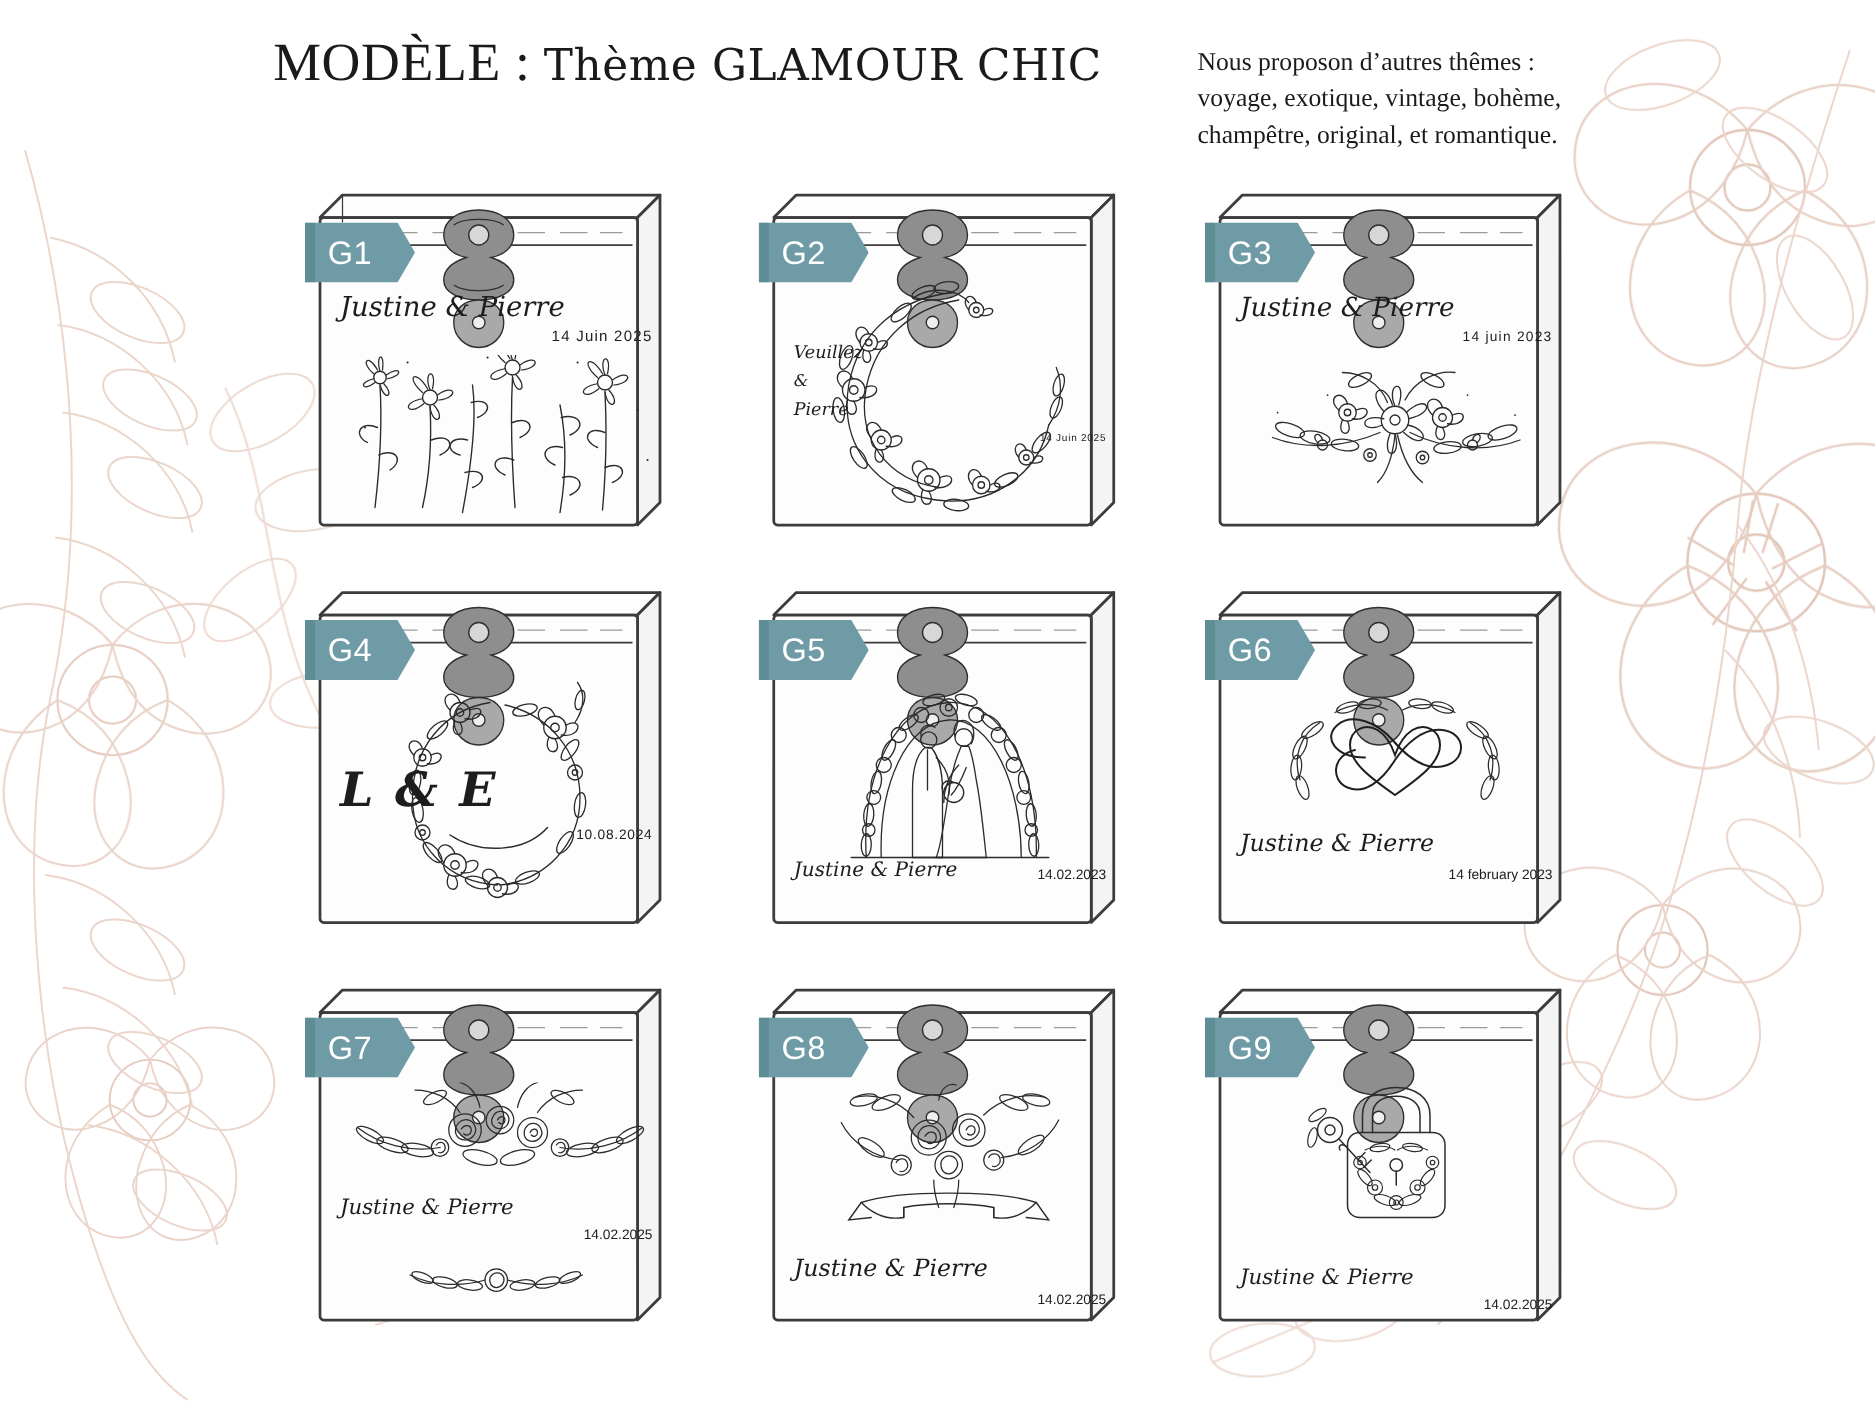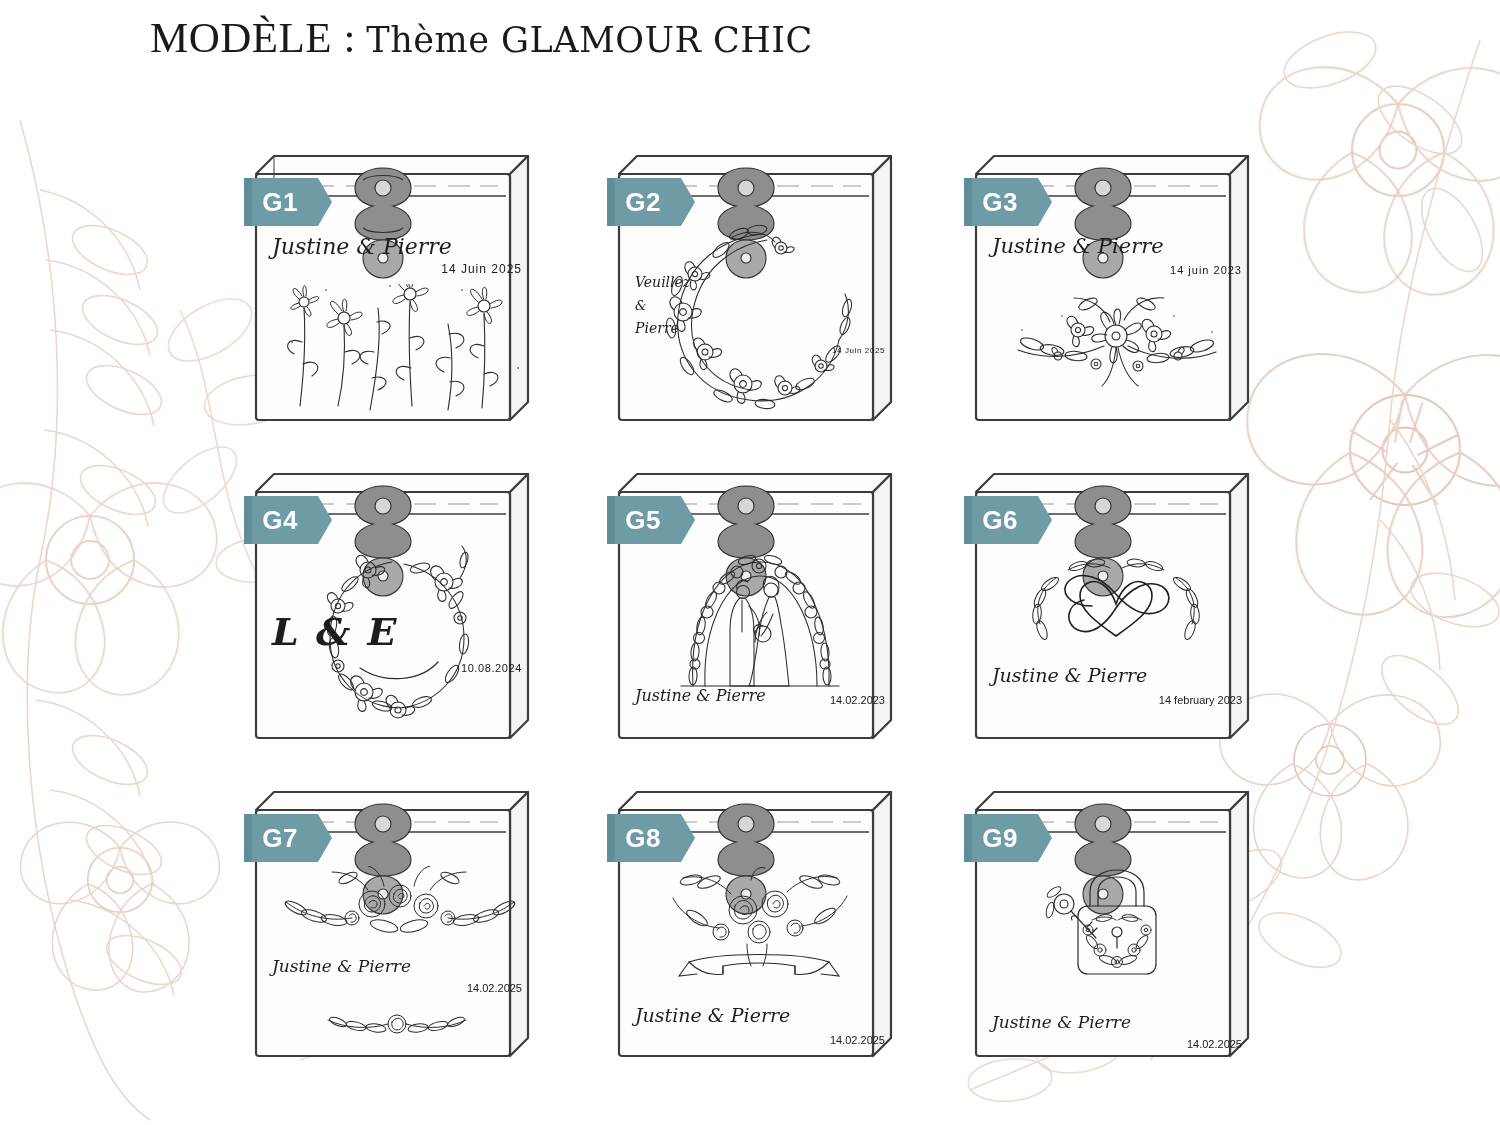--- a/index.html
+++ b/index.html
@@ -29,22 +29,23 @@
     position: absolute;
     left: 0;
     top: 0;
     width: 1500px;
     height: 140px;
     z-index: 3;
   }
   .title-block {
     position: absolute;
     left: 150px;
-    top: 13px;
+    top: 26px;
     width: 800px;
+    text-align: center;
   }
   .main-title {
     font-family: "Liberation Serif", serif;
     font-size: 40px;
     letter-spacing: 0.5px;
     white-space: nowrap;
   }
   .main-title .strong {
     font-weight: normal;
     font-size: 43px;
@@ -114,21 +115,20 @@
     left: 0;
     top: 0;
     width: 72px;
     height: 48px;
     line-height: 48px;
     text-align: center;
     color: #ffffff;
     font-family: "Liberation Sans", sans-serif;
     font-size: 26px;
     letter-spacing: 0.5px;
-    font-weight: bold;
   }
 
   
   .art {
     position: absolute;
     left: 30px;
     top: 86px;
     width: 250px;
     height: 200px;
     z-index: 4;
@@ -267,20 +267,25 @@
   </svg>
 </div>
 
 <div class="header">
   <div class="title-block">
     <div class="main-title">
       <span class="strong">MODÈLE :</span>
       <span class="theme">Thème GLAMOUR CHIC</span>
     </div>
   </div>
+  <div class="themes-note">
+    <div>Nous proposon d’autres thêmes :</div>
+    <div>voyage, exotique, vintage, bohème,</div>
+    <div>champêtre, original, et romantique.</div>
+  </div>
 </div>
 
 <div class="grid">
 
   <div class="row">
 
     <div class="cell c0">
       <div class="box">
         <svg width="310" height="300" viewBox="0 0 310 300" xmlns="http://www.w3.org/2000/svg">
           <g fill="#fdfdfd" stroke="#3c3c3c" stroke-width="2.2" stroke-linejoin="round">

